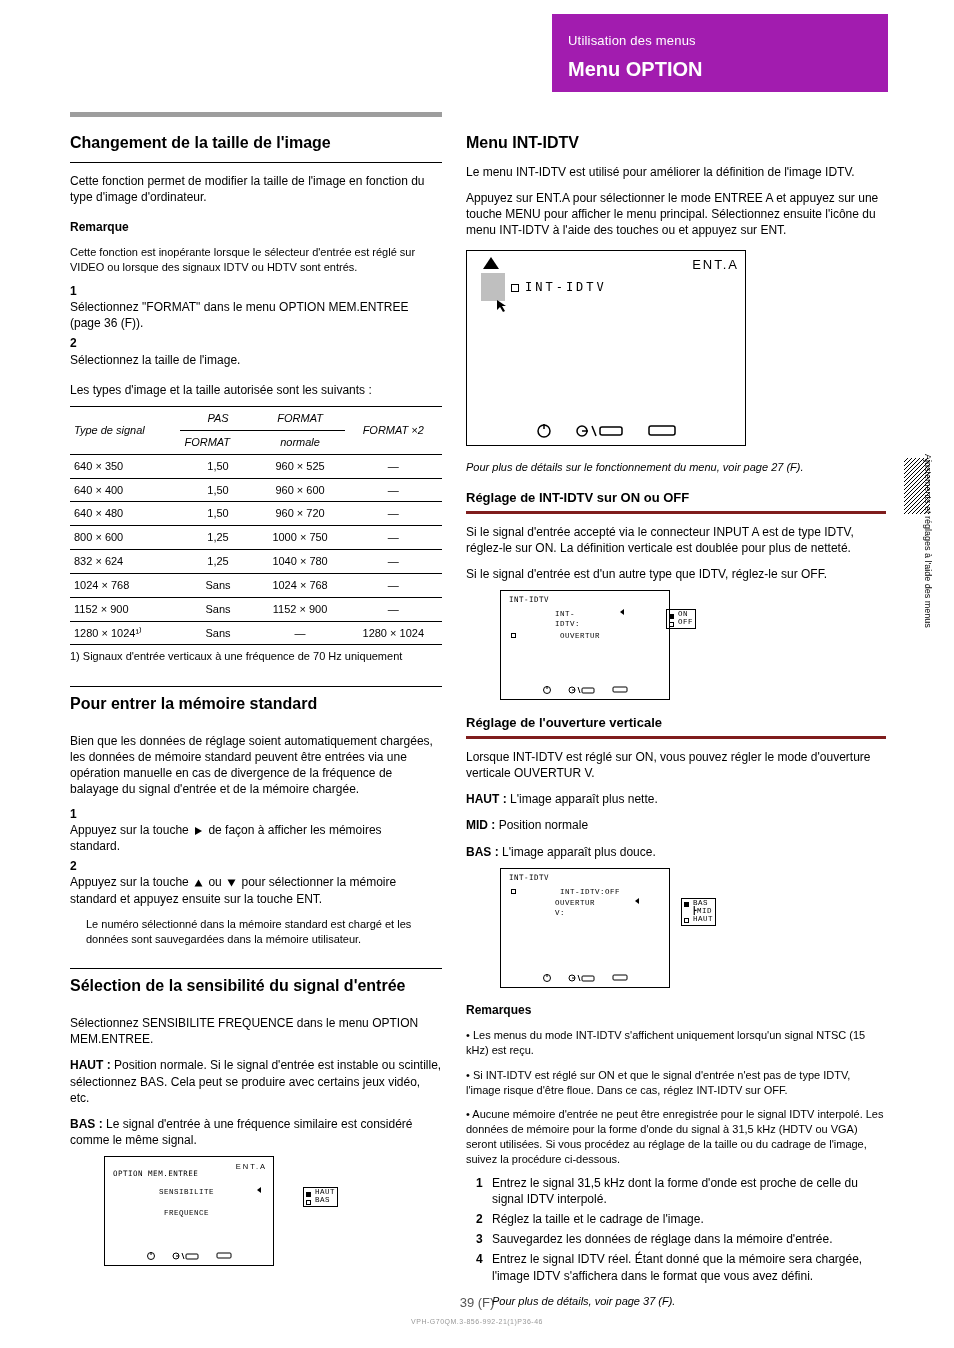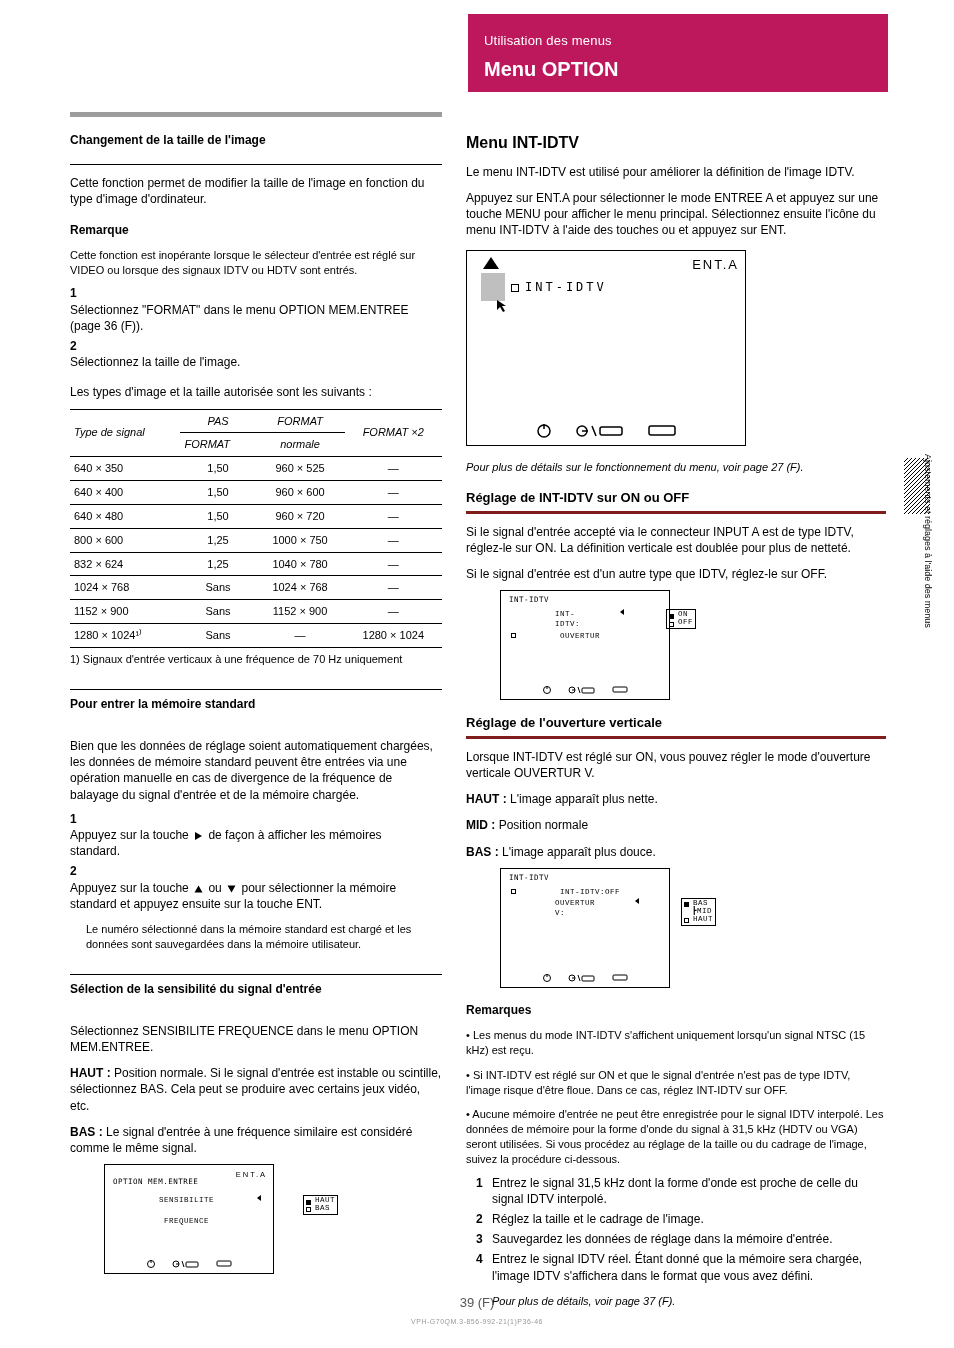--- a/index.html
+++ b/index.html
@@ -15,43 +15,43 @@
   }
   .page {
     position: relative;
     width: 954px;
     height: 1348px;
     padding: 0;
   }
   .blackbox {
     position: absolute;
     top: 14px; right: 66px;
-    width: 420px; height: 78px;
-    background: #be185d;
+    width: 336px; height: 78px;
+    background: #a21caf;
     color: #fff;
     padding: 18px 16px 0 16px;
   }
   .blackbox .line1 { font-size: 13px; font-weight: normal; letter-spacing: .2px; }
   .blackbox .line2 { font-size: 20px; font-weight: bold; margin-top: 6px; }
 
   .graybar {
     position: absolute;
     left: 70px; top: 112px;
     width: 372px; height: 5px;
     background: #9d9d9d;
   }
 
   .col {
     position: absolute;
     width: 372px;
   }
   .left { left: 70px; top: 132px; }
   .right { left: 466px; top: 132px; }
 
-  .h-de { font-size: 12px; font-weight: bold; margin-bottom: 2px; border-bottom: 1px solid #000; padding-bottom: 16px; }
+  .h-de { font-size: 16px; font-weight: bold; margin-bottom: 2px; border-bottom: 1px solid #000; padding-bottom: 8px; }
   .para { font-size: 12px; margin: 10px 0 8px 0; }
   .small { font-size: 11px; }
   .listnum { margin: 4px 0 4px 0; font-size: 12px; }
   .listnum .num { font-weight: bold; display:inline-block; width: 16px; }
   .listnum .rest { display:inline-block; width: calc(100% - 16px); vertical-align: top; }
 
   table.sizes {
     border-collapse: collapse;
     width: 100%;
     font-size: 11px;

